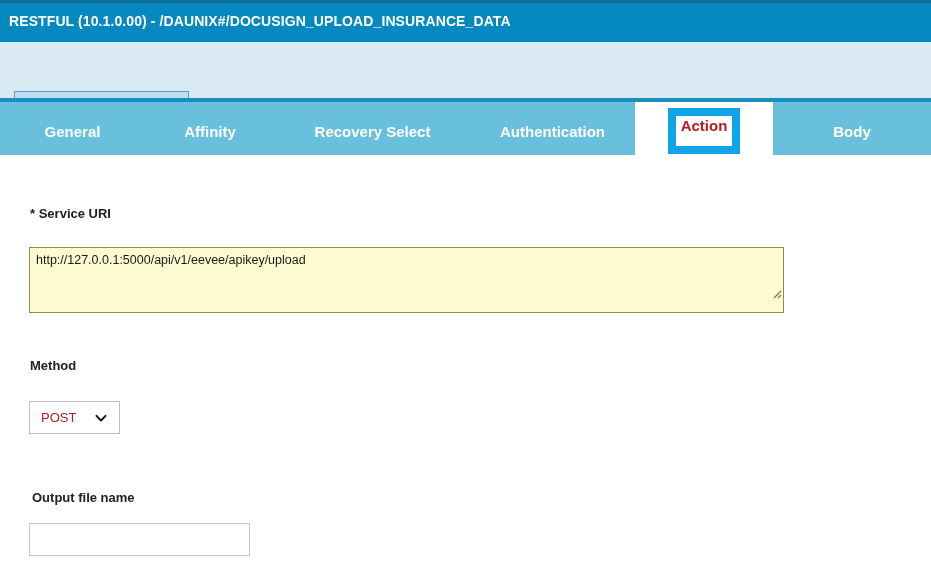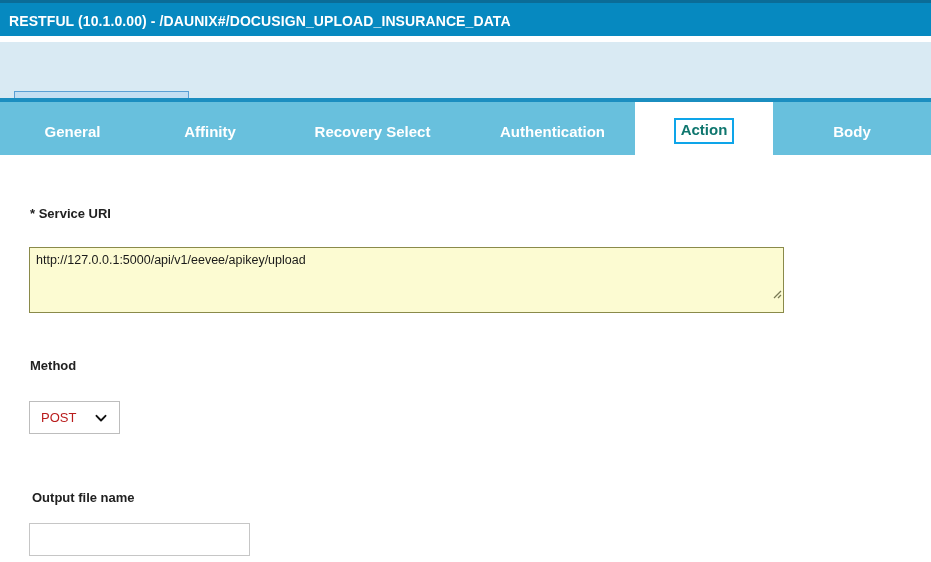--- a/index.html
+++ b/index.html
@@ -11,21 +11,21 @@
     overflow: hidden;
   }
   #app { position: relative; width: 931px; height: 562px; background: #fff; }
 
   
   .topstrip {
     position: absolute; left: 0; top: 0; width: 931px; height: 3px;
     background: #0b6c97;
   }
   .titlebar {
-    position: absolute; left: 0; top: 3px; width: 931px; height: 33px;
+    position: absolute; left: 0; top: 3px; width: 931px; height: 39px;
     background: #0689c0;
   }
   .titlebar .title {
     position: absolute; left: 9px; top: 10px;
     color: #ffffff; font-size: 14px; font-weight: bold;
     letter-spacing: 0.1px; white-space: nowrap;
   }
 
   
   .toolbar {
@@ -64,21 +64,21 @@
   .tab {
     position: absolute; top: 0; height: 59px;
     display: flex; align-items: center; justify-content: center;
     color: #ffffff; font-size: 15px; font-weight: bold; cursor: pointer;
     white-space: nowrap;
   }
   .tab.active {
     background: #ffffff; height: 57px; top: 0;
   }
   .tab.active .tab-label {
-    color: #0f766e; border: 2px solid #0ea5e9; padding: 1px 5px 4px 5px;
+    color: #b91c1c; border: 8px solid #0ea5e9; padding: 1px 5px 12px 5px;
   }
 
   
   .content { position: absolute; left: 0; top: 159px; width: 931px; height: 403px; background: #fff; padding-left: 40px; }
 
   .field-label {
     position: absolute; font-size: 13px; font-weight: bold; color: #212121;
     white-space: nowrap;
   }
   .req-star { color: #212121; font-weight: bold; }

